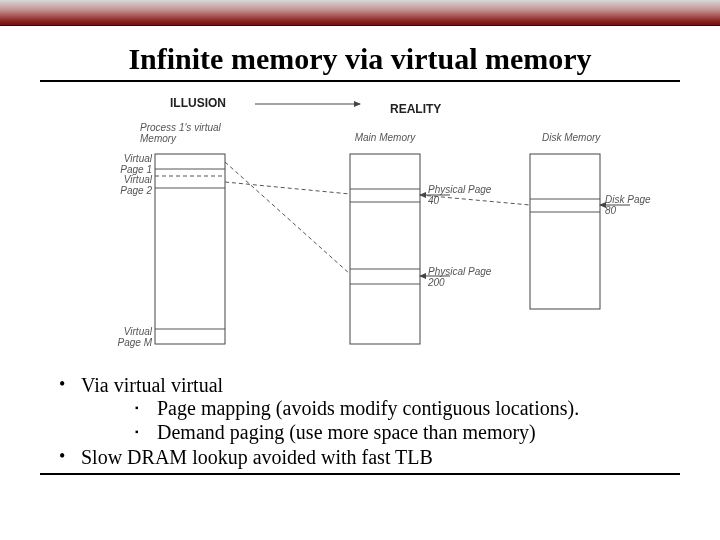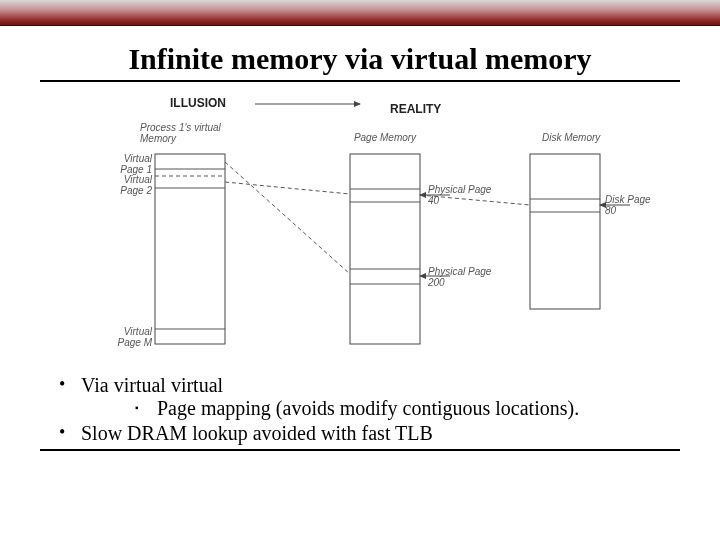--- a/index.html
+++ b/index.html
@@ -123,21 +123,21 @@
     <line x1="350" y1="101" x2="460" y2="111" class="inner-line dashed"></line>
 
     <line x1="530" y1="111" x2="560" y2="111" class="arrow-line" marker-end="url(#ah)" transform="rotate(180 545 111)"></line>
   </svg>
 
   <div class="fig-label fig-header" style="left:100px; top:2px;">ILLUSION</div>
   <div class="fig-label fig-header" style="left:320px; top:8px;">REALITY</div>
 
   <div class="fig-label italic" style="left:70px; top:28px; width:100px;">Process 1's virtual
 Memory</div>
-  <div class="fig-label italic" style="left:275px; top:38px; text-align:center; width:80px;">Page Memory</div>
+  <div class="fig-label italic" style="left:275px; top:38px; text-align:center; width:80px;">Main Memory</div>
   <div class="fig-label italic" style="left:472px; top:38px; width:80px;">Disk Memory</div>
 
   <div class="fig-label italic" style="left:42px; top:59px; text-align:right; width:40px;">Virtual
 Page 1</div>
   <div class="fig-label italic" style="left:42px; top:80px; text-align:right; width:40px;">Virtual
 Page 2</div>
   <div class="fig-label italic" style="left:42px; top:232px; text-align:right; width:40px;">Virtual
 Page M</div>
 
   <div class="fig-label italic" style="left:358px; top:90px;">Physical Page
@@ -146,19 +146,20 @@
 200</div>
   <div class="fig-label italic" style="left:535px; top:100px;">Disk Page
 80</div>
 </div>
 
 <div class="bullets">
   <ul>
     <li><span>Via virtual virtual</span>
       <ul class="sub">
         <li><span>Page mapping (avoids modify contiguous locations).</span></li>
+        <li><span>Demand paging (use more space than memory)</span></li>
       </ul>
     </li>
     <li><span>Slow DRAM lookup avoided with fast TLB</span></li>
   </ul>
 </div>
 
 <hr class="closing-rule">
 
 </body></html>

